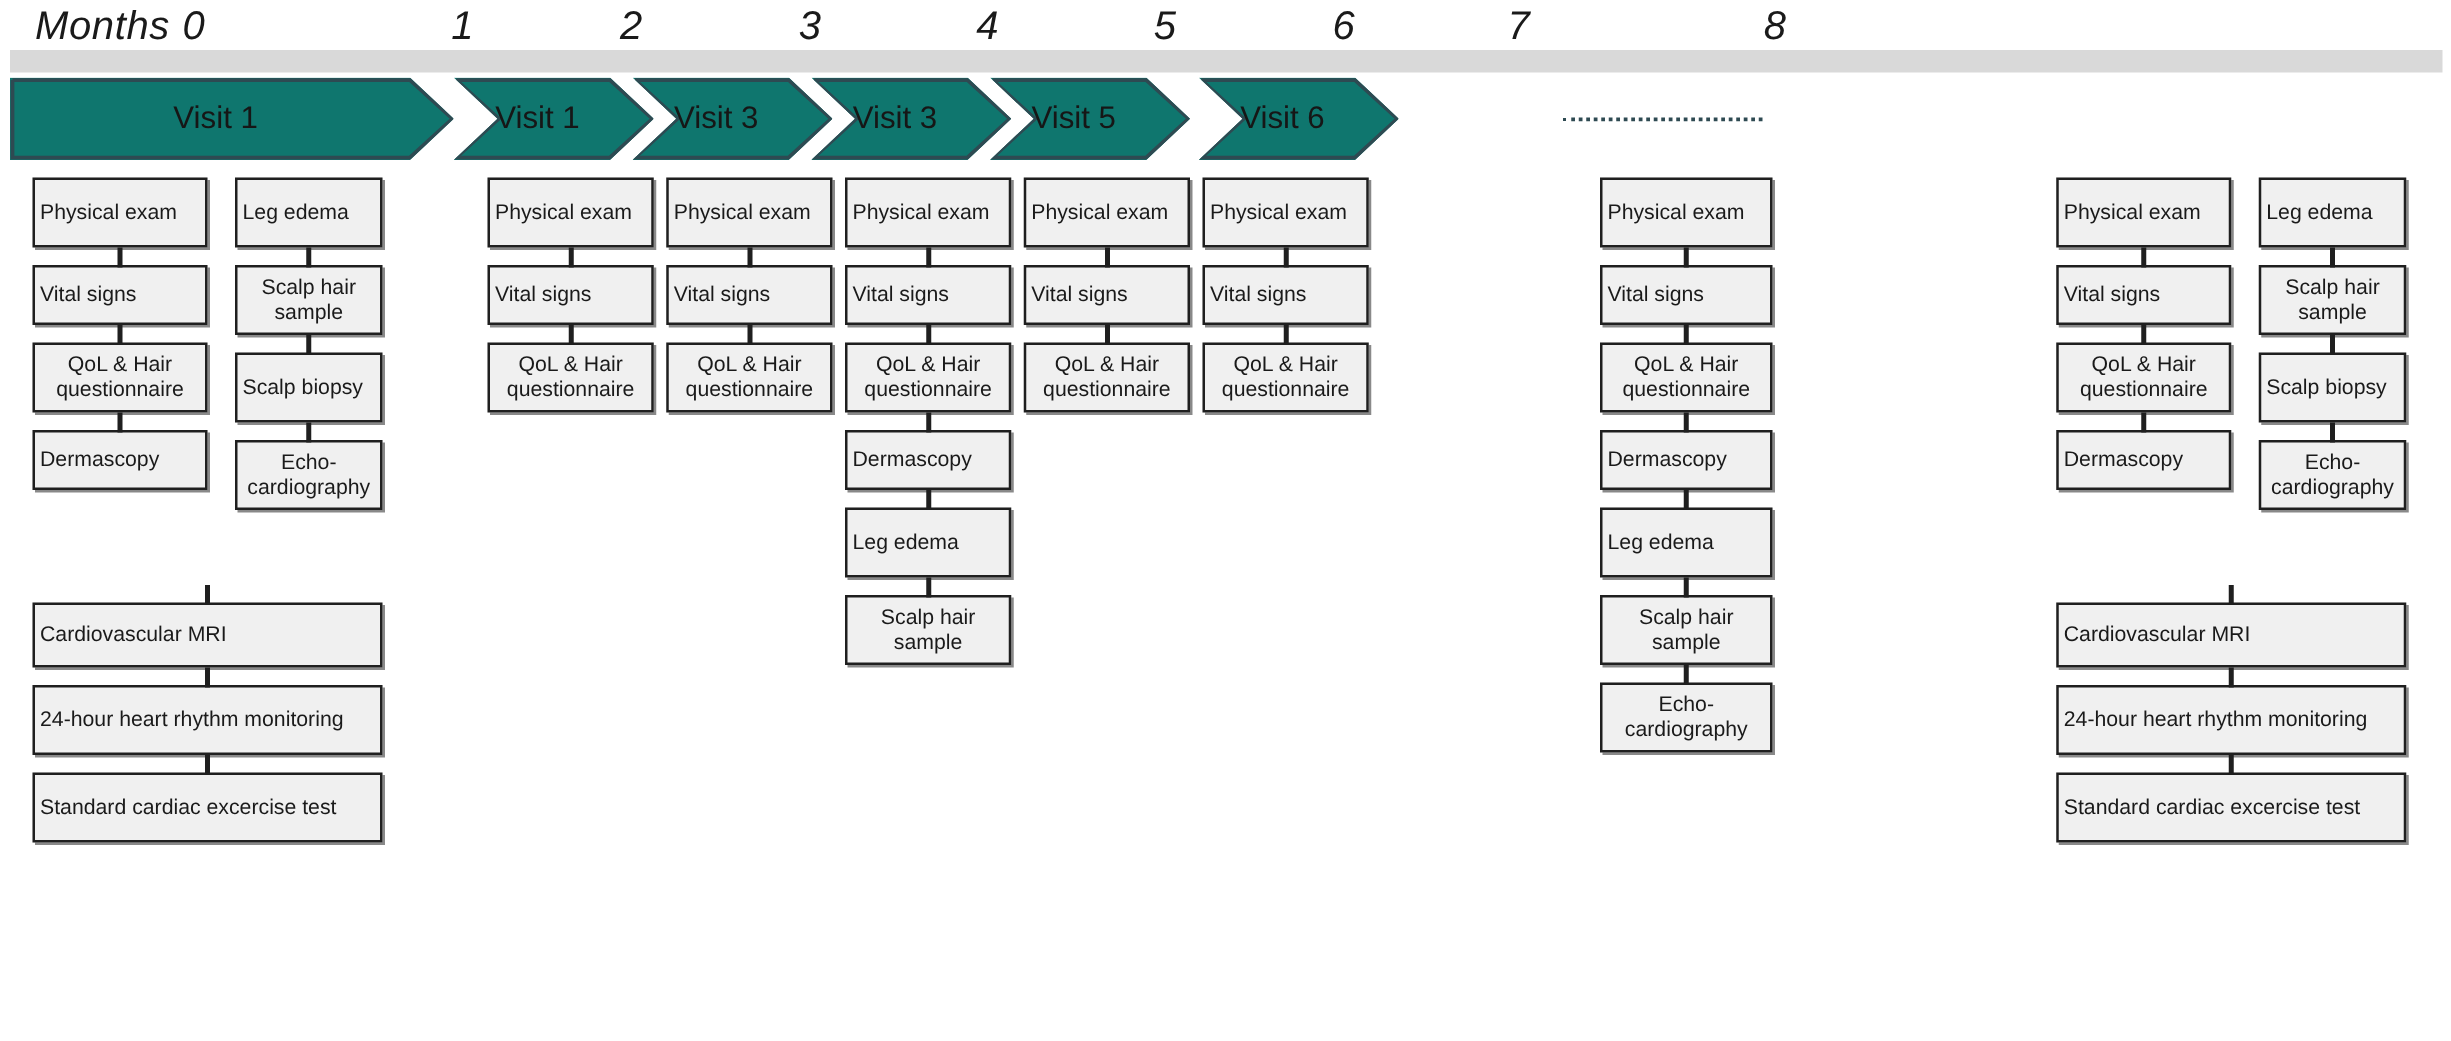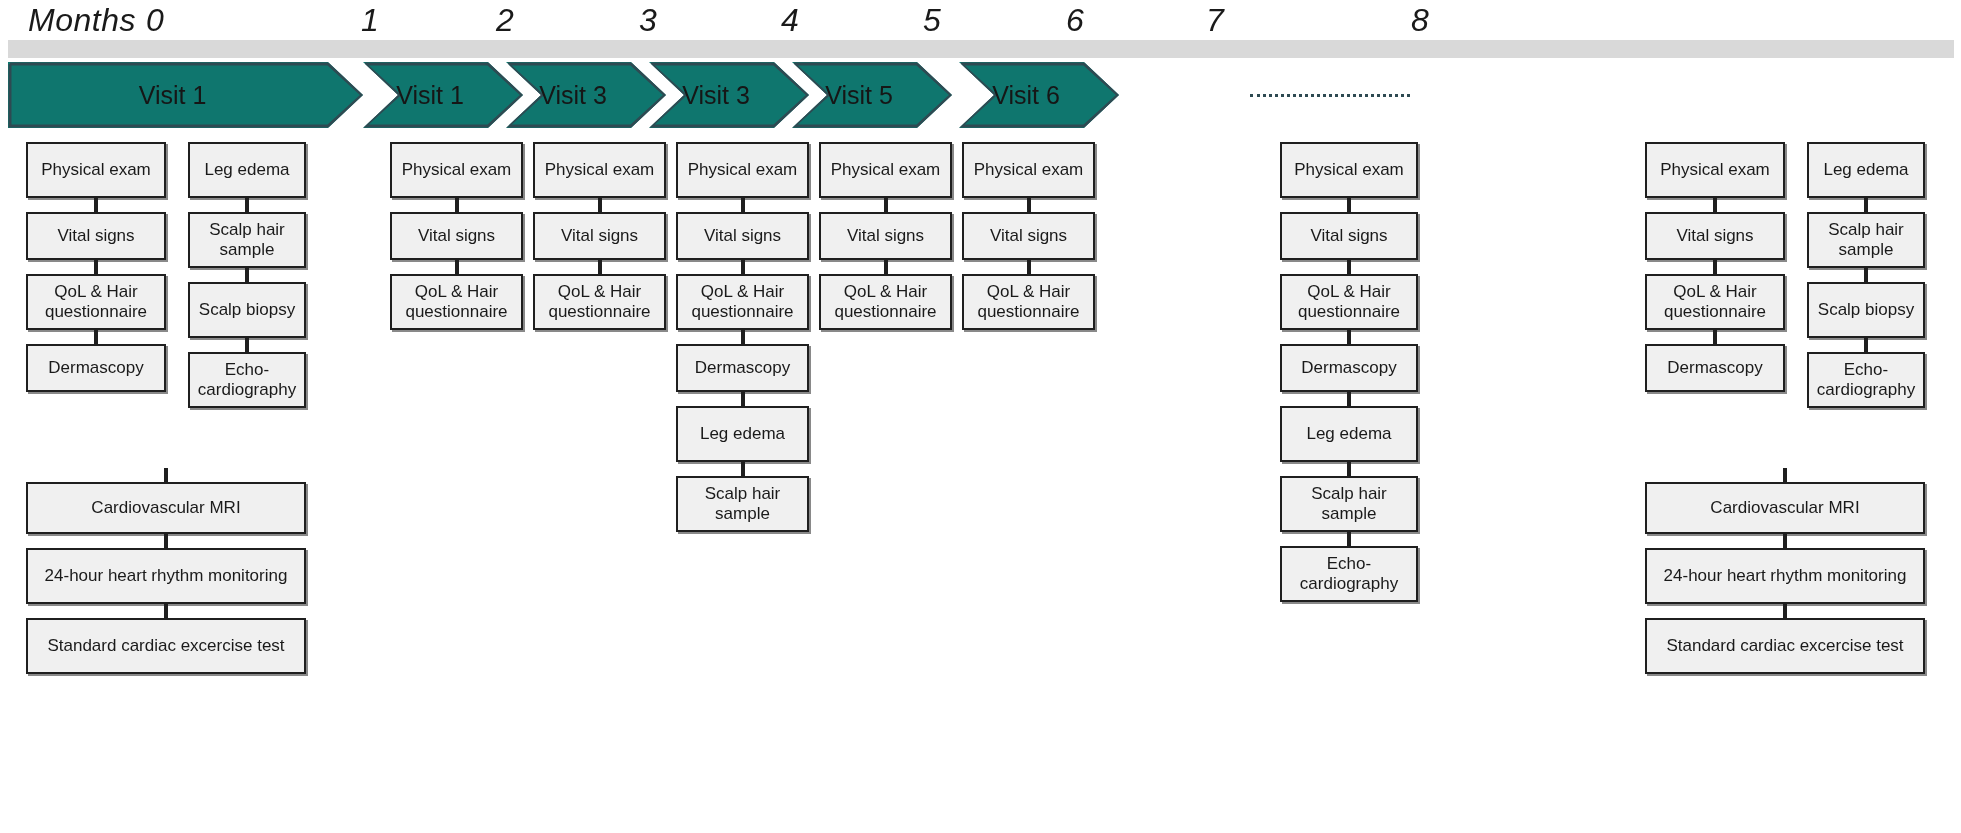--- a/index.html
+++ b/index.html
@@ -99,21 +99,21 @@
     position: absolute;
   }
   .abox {
     position: relative;
     box-sizing: border-box;
     background: #f0f0f0;
     border: 2px solid #1f1f1f;
     box-shadow: 2px 2px 0 rgba(40,40,40,0.55);
     display: flex;
     align-items: center;
-    justify-content: center;
+    justify-content: flex-start;
     text-align: center;
     font-size: 17px;
     line-height: 1.18;
     color: #1a1a1a;
     margin-bottom: 14px;
   }
   .abox:last-child { margin-bottom: 0; }
   
   .abox::before {
     content: "";

